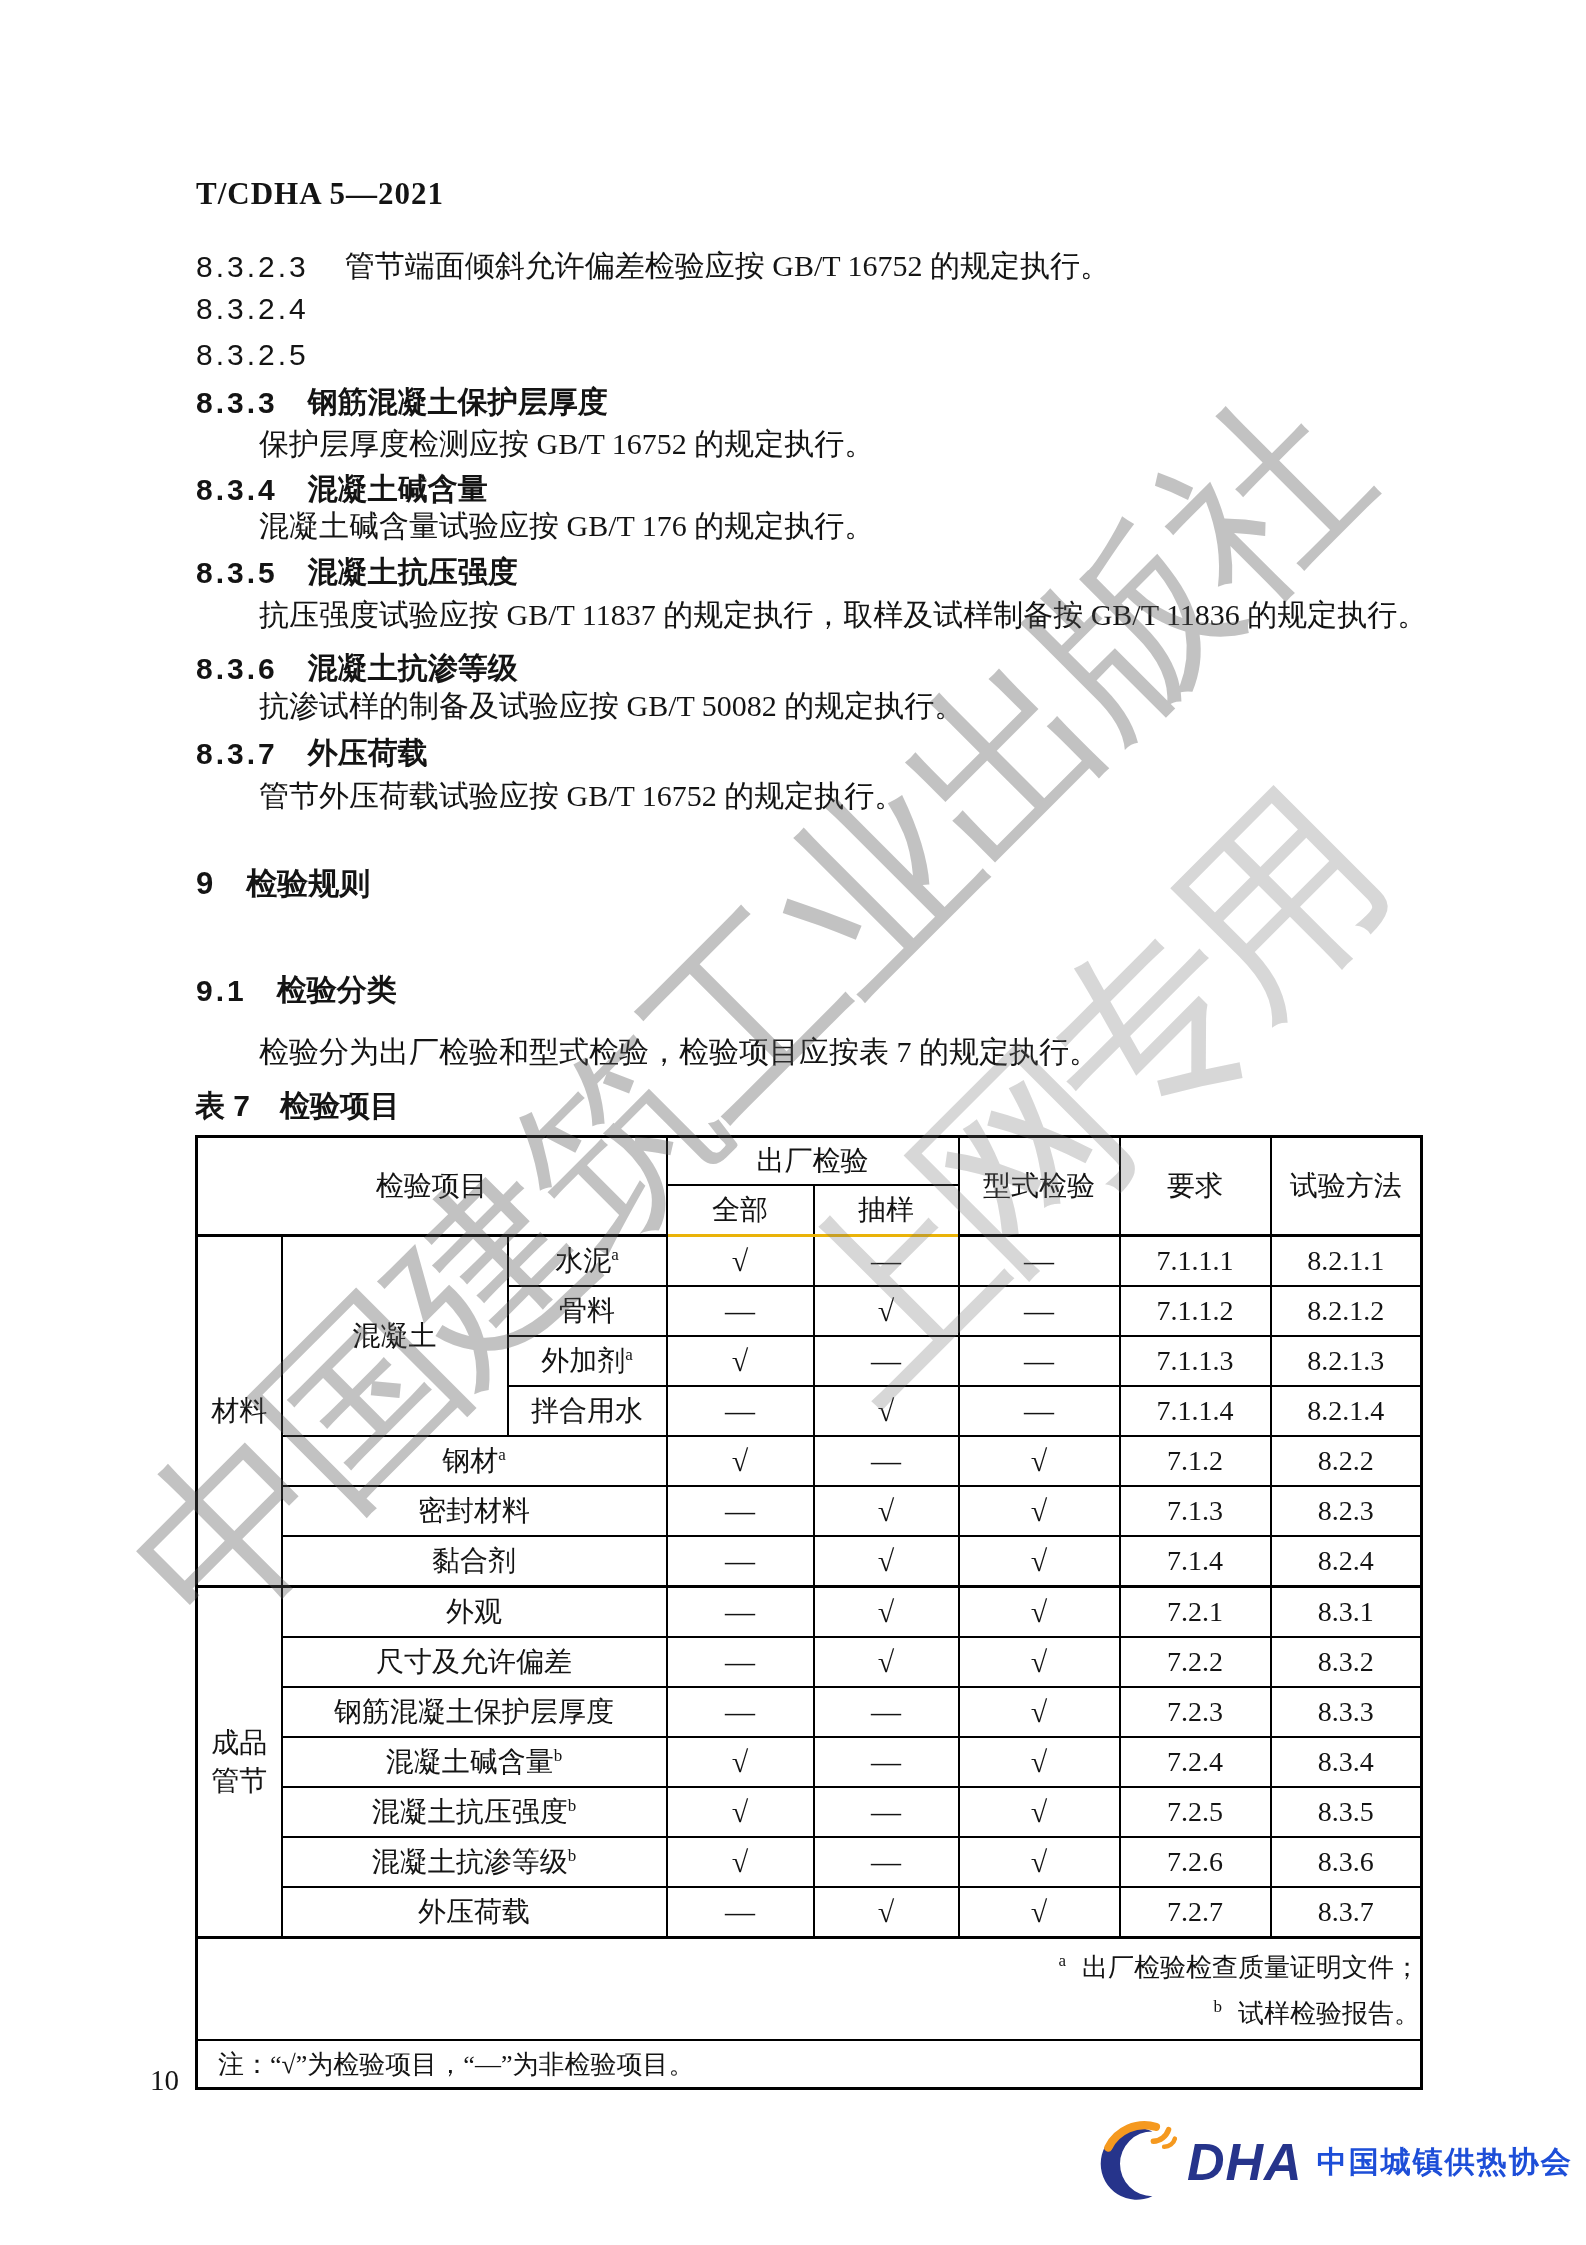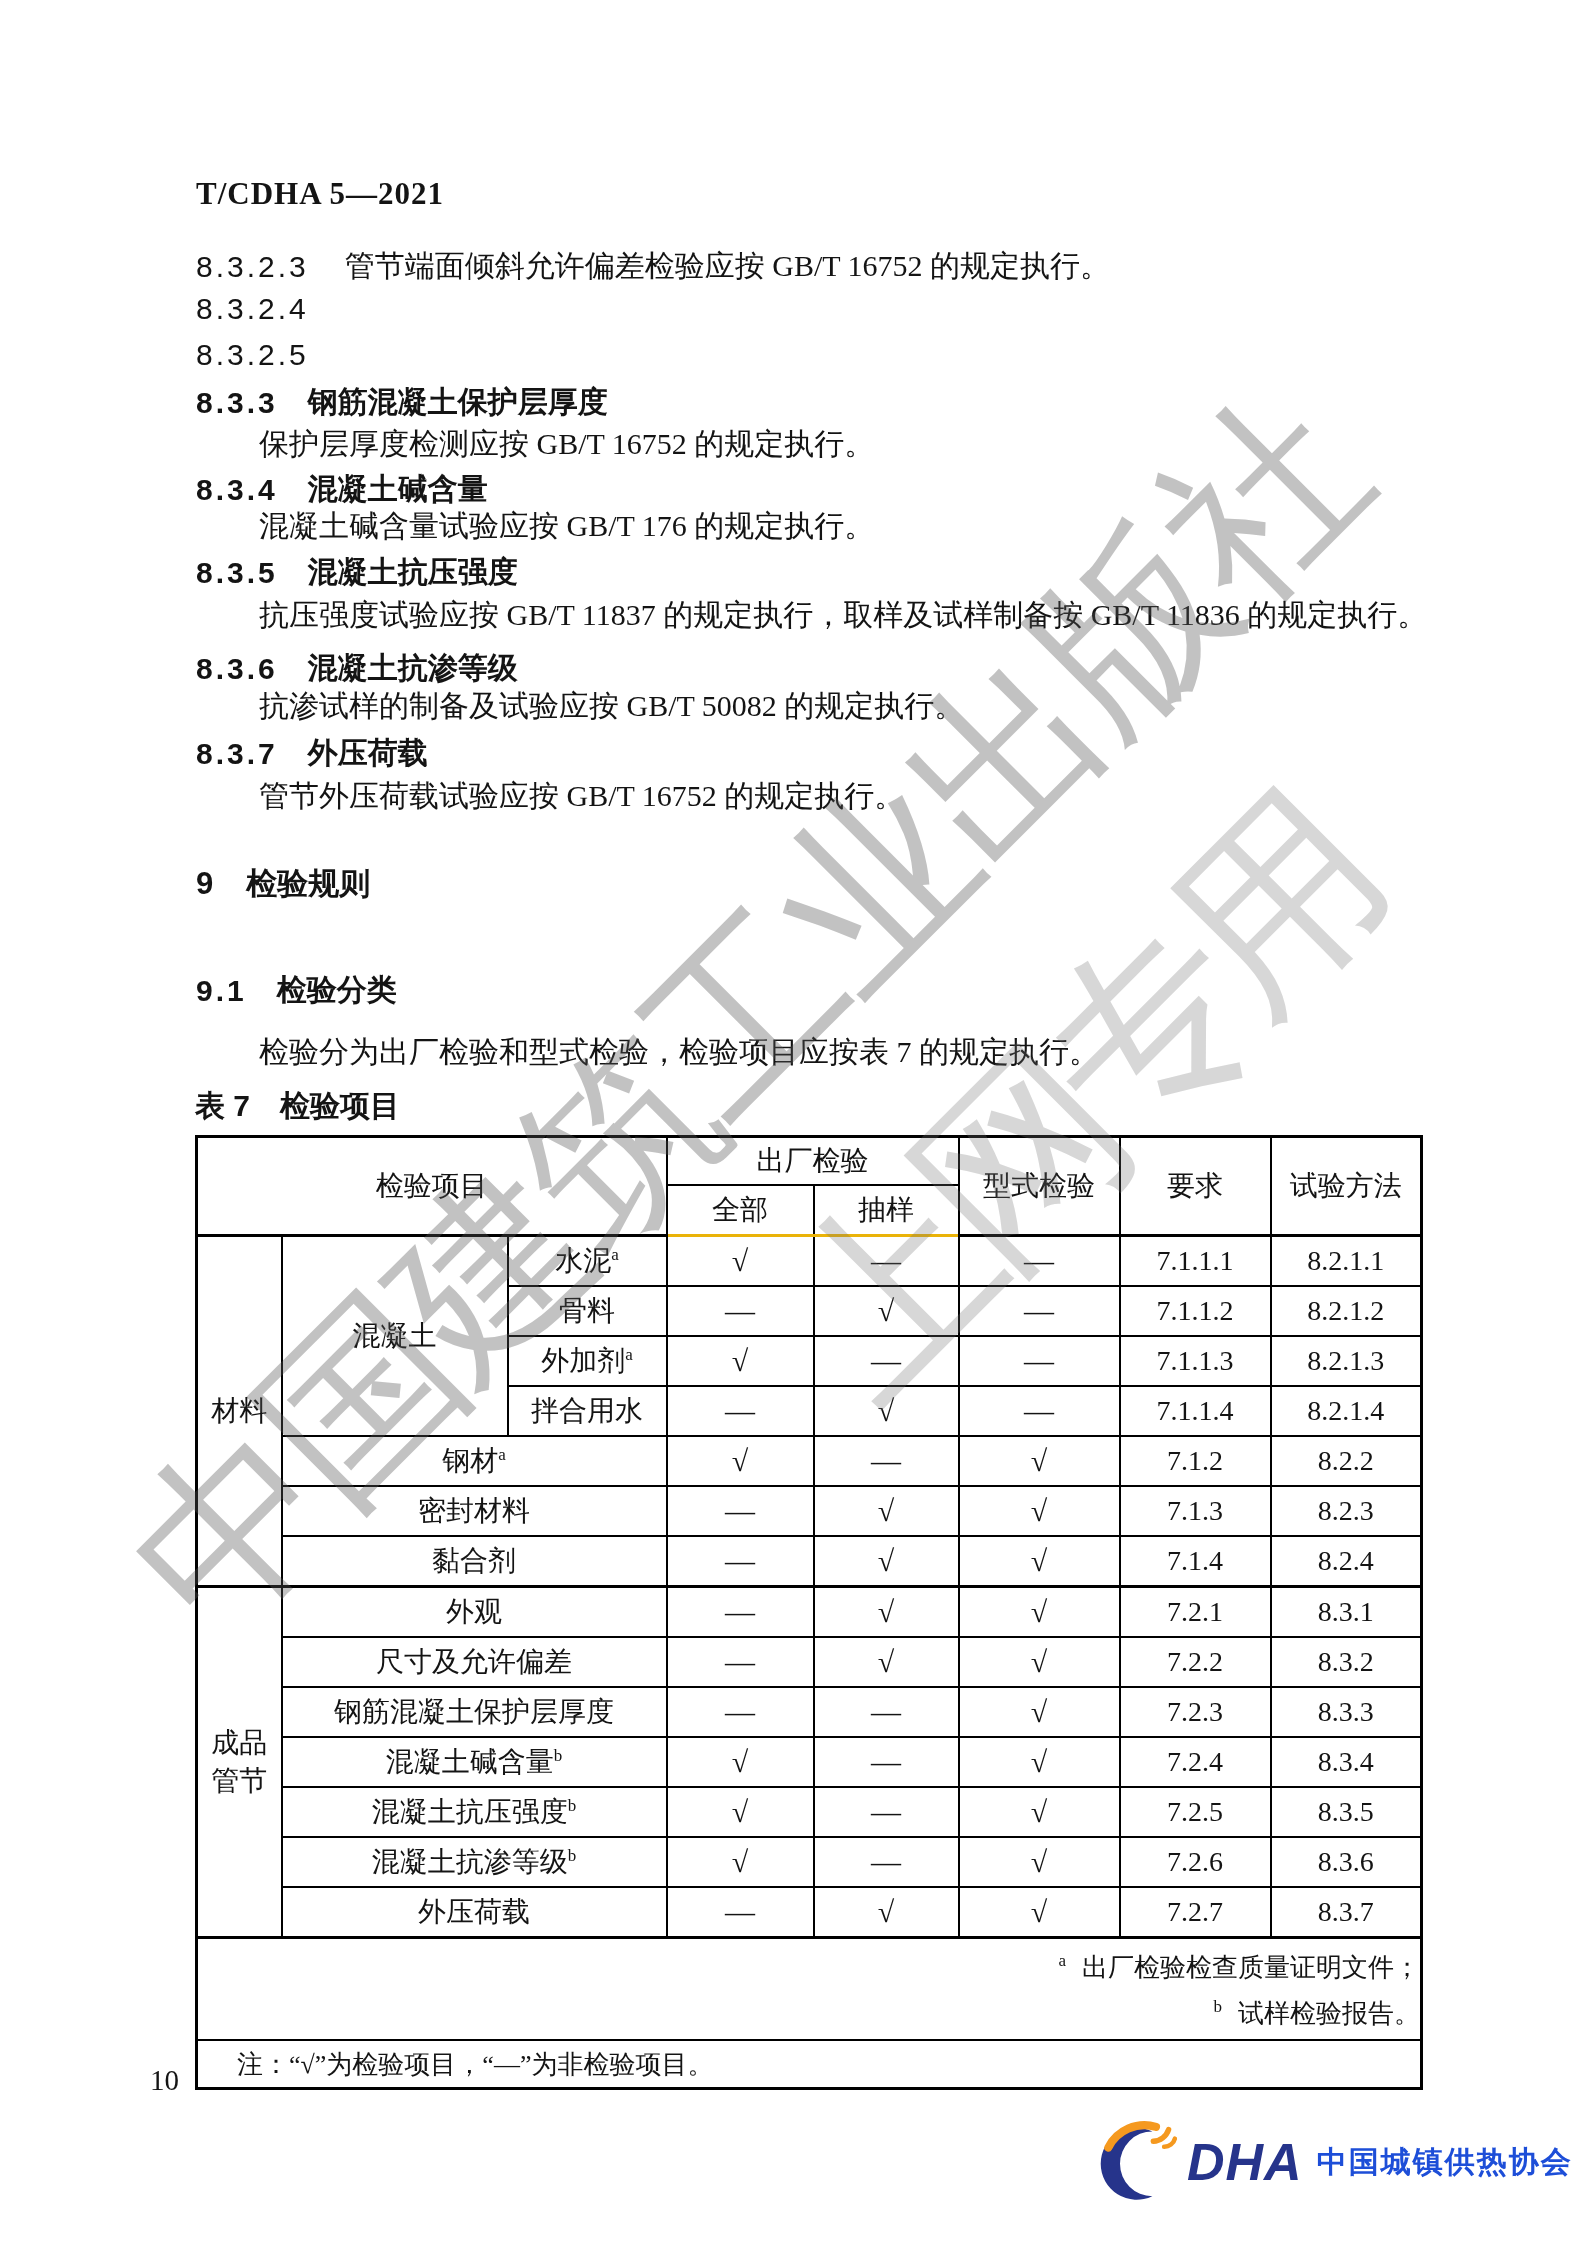--- a/index.html
+++ b/index.html
@@ -29,21 +29,21 @@
   #t7 thead th.rs{border-bottom:3px solid #000;}
   #t7 tbody td{height:48px;}
   #t7 tbody tr:first-child td{border-top:3px solid #22c55e;}
   #t7 tbody tr.sect td{border-top:3px solid #000;}
   #t7 tfoot tr:first-child td{border-top:3px solid #000;}
   #t7 sup{font-size:17px;line-height:0;}
   #t7 td.mark{font-size:30px;}
   #t7 tfoot td.fnotes{height:96px;text-align:right;padding:4px 0 0 17px;font-size:26px;}
   #t7 tfoot td.fnotes p{margin:0;line-height:46px;}
   #t7 tfoot td.fnotes sup{margin-right:16px;font-size:17px;}
-  #t7 tfoot td.note{height:46px;text-align:left;padding-left:39px;font-size:26px;}
+  #t7 tfoot td.note{height:46px;text-align:left;padding-left:20px;font-size:26px;}
   
   .wm{position:absolute;white-space:nowrap;line-height:1;transform:rotate(-45deg);transform-origin:0 50%;
       pointer-events:none;z-index:6;font-family:"Liberation Serif","DejaVu Serif",serif;}
   #wm-publisher{left:166px;top:1501px;font-size:190px;letter-spacing:-8px;color:rgba(85,85,85,0.36);}
   #wm-online{left:824px;top:1259px;font-size:200px;letter-spacing:-18px;color:rgba(110,110,110,0.28);}
   
   .page-num{position:absolute;left:150px;top:2064px;font-size:29px;}
   .logo{position:absolute;left:1093px;top:2116px;display:flex;align-items:center;}
   .logo .acronym{font-family:"Liberation Sans","DejaVu Sans",sans-serif;font-style:italic;font-weight:900;
       font-size:52px;letter-spacing:1px;margin-left:4px;}

